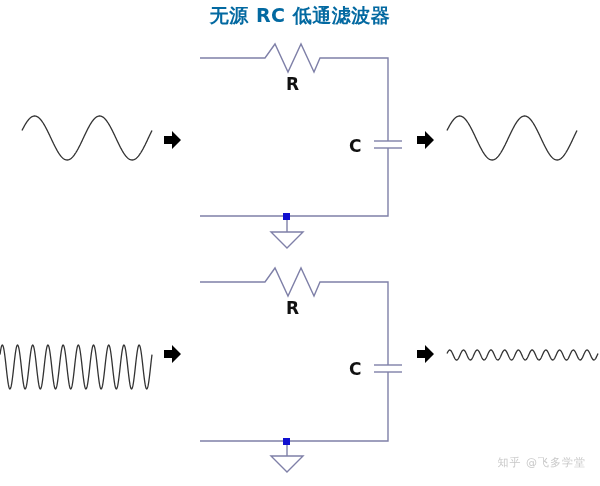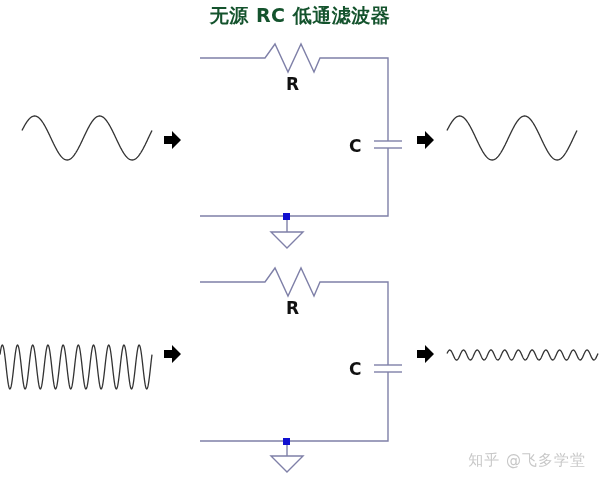--- a/index.html
+++ b/index.html
@@ -1,22 +1,22 @@
 <!DOCTYPE html>
 <html><head>
   <meta charset="utf-8">
   <style>
     html, body { margin: 0; padding: 0; background: #ffffff; }
     body { width: 600px; height: 486px; position: relative; overflow: hidden; font-family: "DejaVu Sans", sans-serif; }
-    #title { position: absolute; left: 0; top: 3px; width: 600px; text-align: center; font-size: 19px; font-weight: bold; color: #14532d; letter-spacing: 0.5px; }
+    #title { position: absolute; left: 0; top: 3px; width: 600px; text-align: center; font-size: 19px; font-weight: bold; color: #0369a1; letter-spacing: 0.5px; }
     svg#canvas { position: absolute; left: 0; top: 0; }
     .wire { stroke: #7f80a8; stroke-width: 1.4; fill: none; }
     .wave { stroke: #333; stroke-width: 1.3; fill: none; }
     .lbl { font-family: "DejaVu Sans", sans-serif; font-weight: bold; font-size: 17px; fill: #111; }
-    #watermark { position: absolute; right: 14px; bottom: 16px; font-size: 15px; color: #c8c8c8; letter-spacing: 1px; font-family: "DejaVu Sans", sans-serif; }
+    #watermark { position: absolute; right: 14px; bottom: 16px; font-size: 11px; color: #c8c8c8; letter-spacing: 1px; font-family: "DejaVu Sans", sans-serif; }
   </style>
 </head>
 <body>
 
 <div id="title">无源 RC 低通滤波器</div>
 
 <svg id="canvas" width="600" height="486" viewBox="0 0 600 486">
 
   <g>
     <polyline class="wire" points="200,58 265,58 275,44 288,72 301,44 314,72 320,58 388,58 388,141"></polyline>

